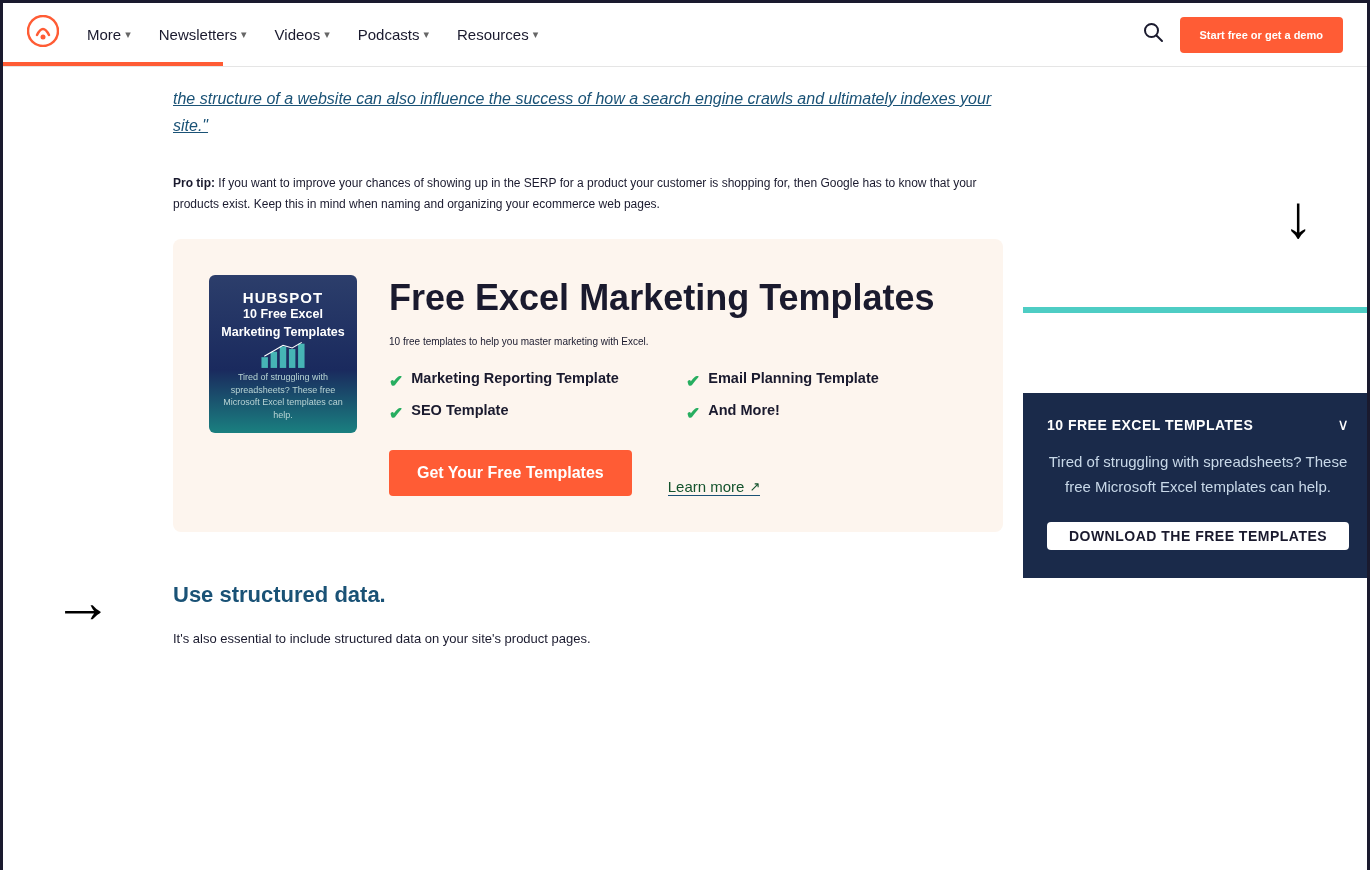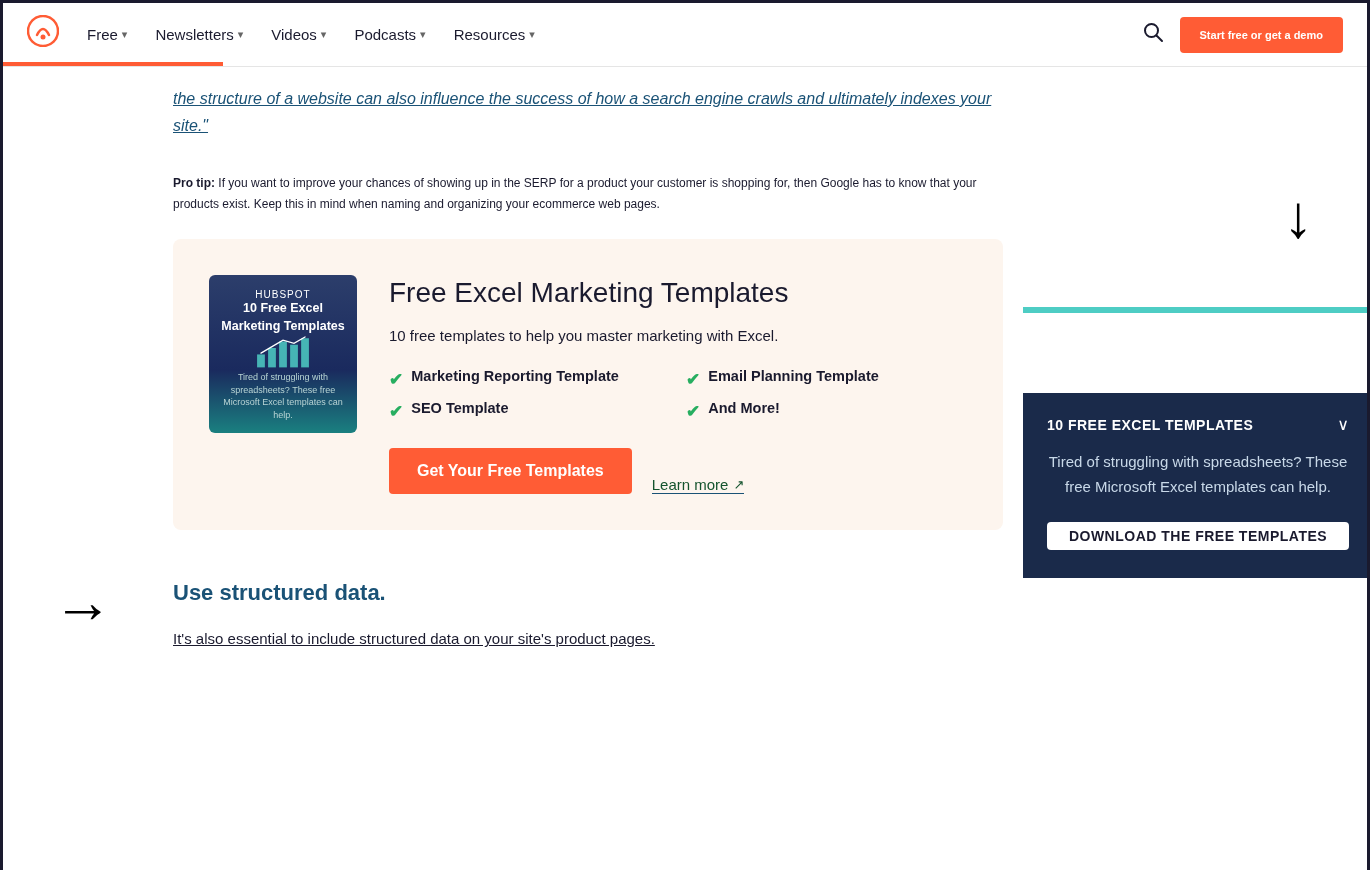--- a/index.html
+++ b/index.html
@@ -55,45 +55,45 @@
     .cta-card {
       background: #fdf5ee; border-radius: 8px; padding: 36px 40px 36px 36px;
       margin: 0 0 40px 0; display: flex; gap: 32px; align-items: flex-start;
     }
     .cta-book-cover {
       width: 148px; min-width: 148px; height: 158px; border-radius: 6px; overflow: hidden;
       background: linear-gradient(180deg, #2c3e6b 0%, #1a2a5e 60%, #1a8080 100%);
       display: flex; flex-direction: column; align-items: center; justify-content: space-between;
       padding: 14px 10px 12px 10px; position: relative;
     }
-    .book-hubspot-logo { color: #fff; font-size: 10px; font-weight: 400; letter-spacing: 1px; text-align: center; }
+    .book-hubspot-logo { color: #fff; font-size: 15px; font-weight: 700; letter-spacing: 1px; text-align: center; }
     .book-title { color: #fff; font-size: 12.5px; font-weight: 700; text-align: center; line-height: 1.4; }
     .book-chart { width: 90px; height: 55px; }
     .book-subtitle { color: #b8d4d4; font-size: 9px; text-align: center; line-height: 1.4; }
 
     .cta-right { flex: 1; }
-    .cta-heading { font-size: 28px; font-weight: 400; color: #1a1a2e; line-height: 1.25; margin-bottom: 14px; }
-    .cta-subtext { font-size: 15px; color: #1a1a2e; line-height: 1.6; margin-bottom: 20px; }
+    .cta-heading { font-size: 36px; font-weight: 700; color: #1a1a2e; line-height: 1.25; margin-bottom: 14px; }
+    .cta-subtext { font-size: 10px; color: #1a1a2e; line-height: 1.6; margin-bottom: 20px; }
 
     .cta-features { display: grid; grid-template-columns: 1fr 1fr; gap: 10px 20px; margin-bottom: 26px; }
     .cta-feature { display: flex; align-items: flex-start; gap: 8px; font-size: 14.5px; font-weight: 600; color: #1a1a2e; }
     .check-icon { color: #27ae60; font-size: 17px; margin-top: 1px; flex-shrink: 0; }
 
-    .cta-actions { display: flex; align-items: center; gap: 20px; }
+    .cta-actions { display: flex; align-items: center; gap: 36px; }
     .cta-primary-btn {
       background: #ff5c35; color: #fff; border: none; border-radius: 4px;
       padding: 14px 28px; font-size: 16px; font-weight: 700; cursor: pointer;
     }
     .cta-learn-more { color: #14532d; font-size: 15px; font-weight: 500; text-decoration: none; display: flex; align-items: center; gap: 5px; border-bottom: 1px solid #1a5276; margin-top: 27px; }
     .external-icon { font-size: 13px; }
 
     
     .structured-section { padding: 10px 0 0 0; }
     .section-heading { font-size: 22px; font-weight: 700; color: #1a5276; margin-bottom: 20px; }
-    .section-body { font-size: 15px; line-height: 1.75; color: #1a1a2e; text-decoration: underline; }
+    .section-body { font-size: 13px; line-height: 1.75; color: #1a1a2e; }
 
     
     .right-panel { width: 370px; min-width: 370px; display: flex; flex-direction: column; align-items: flex-end; }
     .down-arrow-area { padding: 120px 60px 0 0; }
     .arrow-down { font-size: 60px; font-weight: 900; color: #000; line-height: 1; }
 
     .sticky-widget {
       background: #1a2a4a; color: #fff; border-radius: 0; width: 350px;
       padding: 22px 24px 28px 24px; margin-top: 80px;
     }
@@ -116,21 +116,21 @@
   <nav class="nav-bar">
     <div class="nav-left">
       <div class="hubspot-logo">
         <svg width="32" height="32" viewBox="0 0 32 32" fill="none">
           <circle cx="16" cy="16" r="15" stroke="#ff5c35" stroke-width="2.5" fill="none"></circle>
           <path d="M10 20 Q16 8 22 20" stroke="#ff5c35" stroke-width="2.5" fill="none" stroke-linecap="round"></path>
           <circle cx="16" cy="22" r="2.5" fill="#ff5c35"></circle>
         </svg>
       </div>
       <div class="nav-item">
-        <span>Free</span>
+        <span>More</span>
         <span class="chevron">▾</span>
       </div>
       <div class="nav-item">
         <span>Newsletters</span>
         <span class="chevron">▾</span>
       </div>
       <div class="nav-item">
         <span>Videos</span>
         <span class="chevron">▾</span>
       </div>

